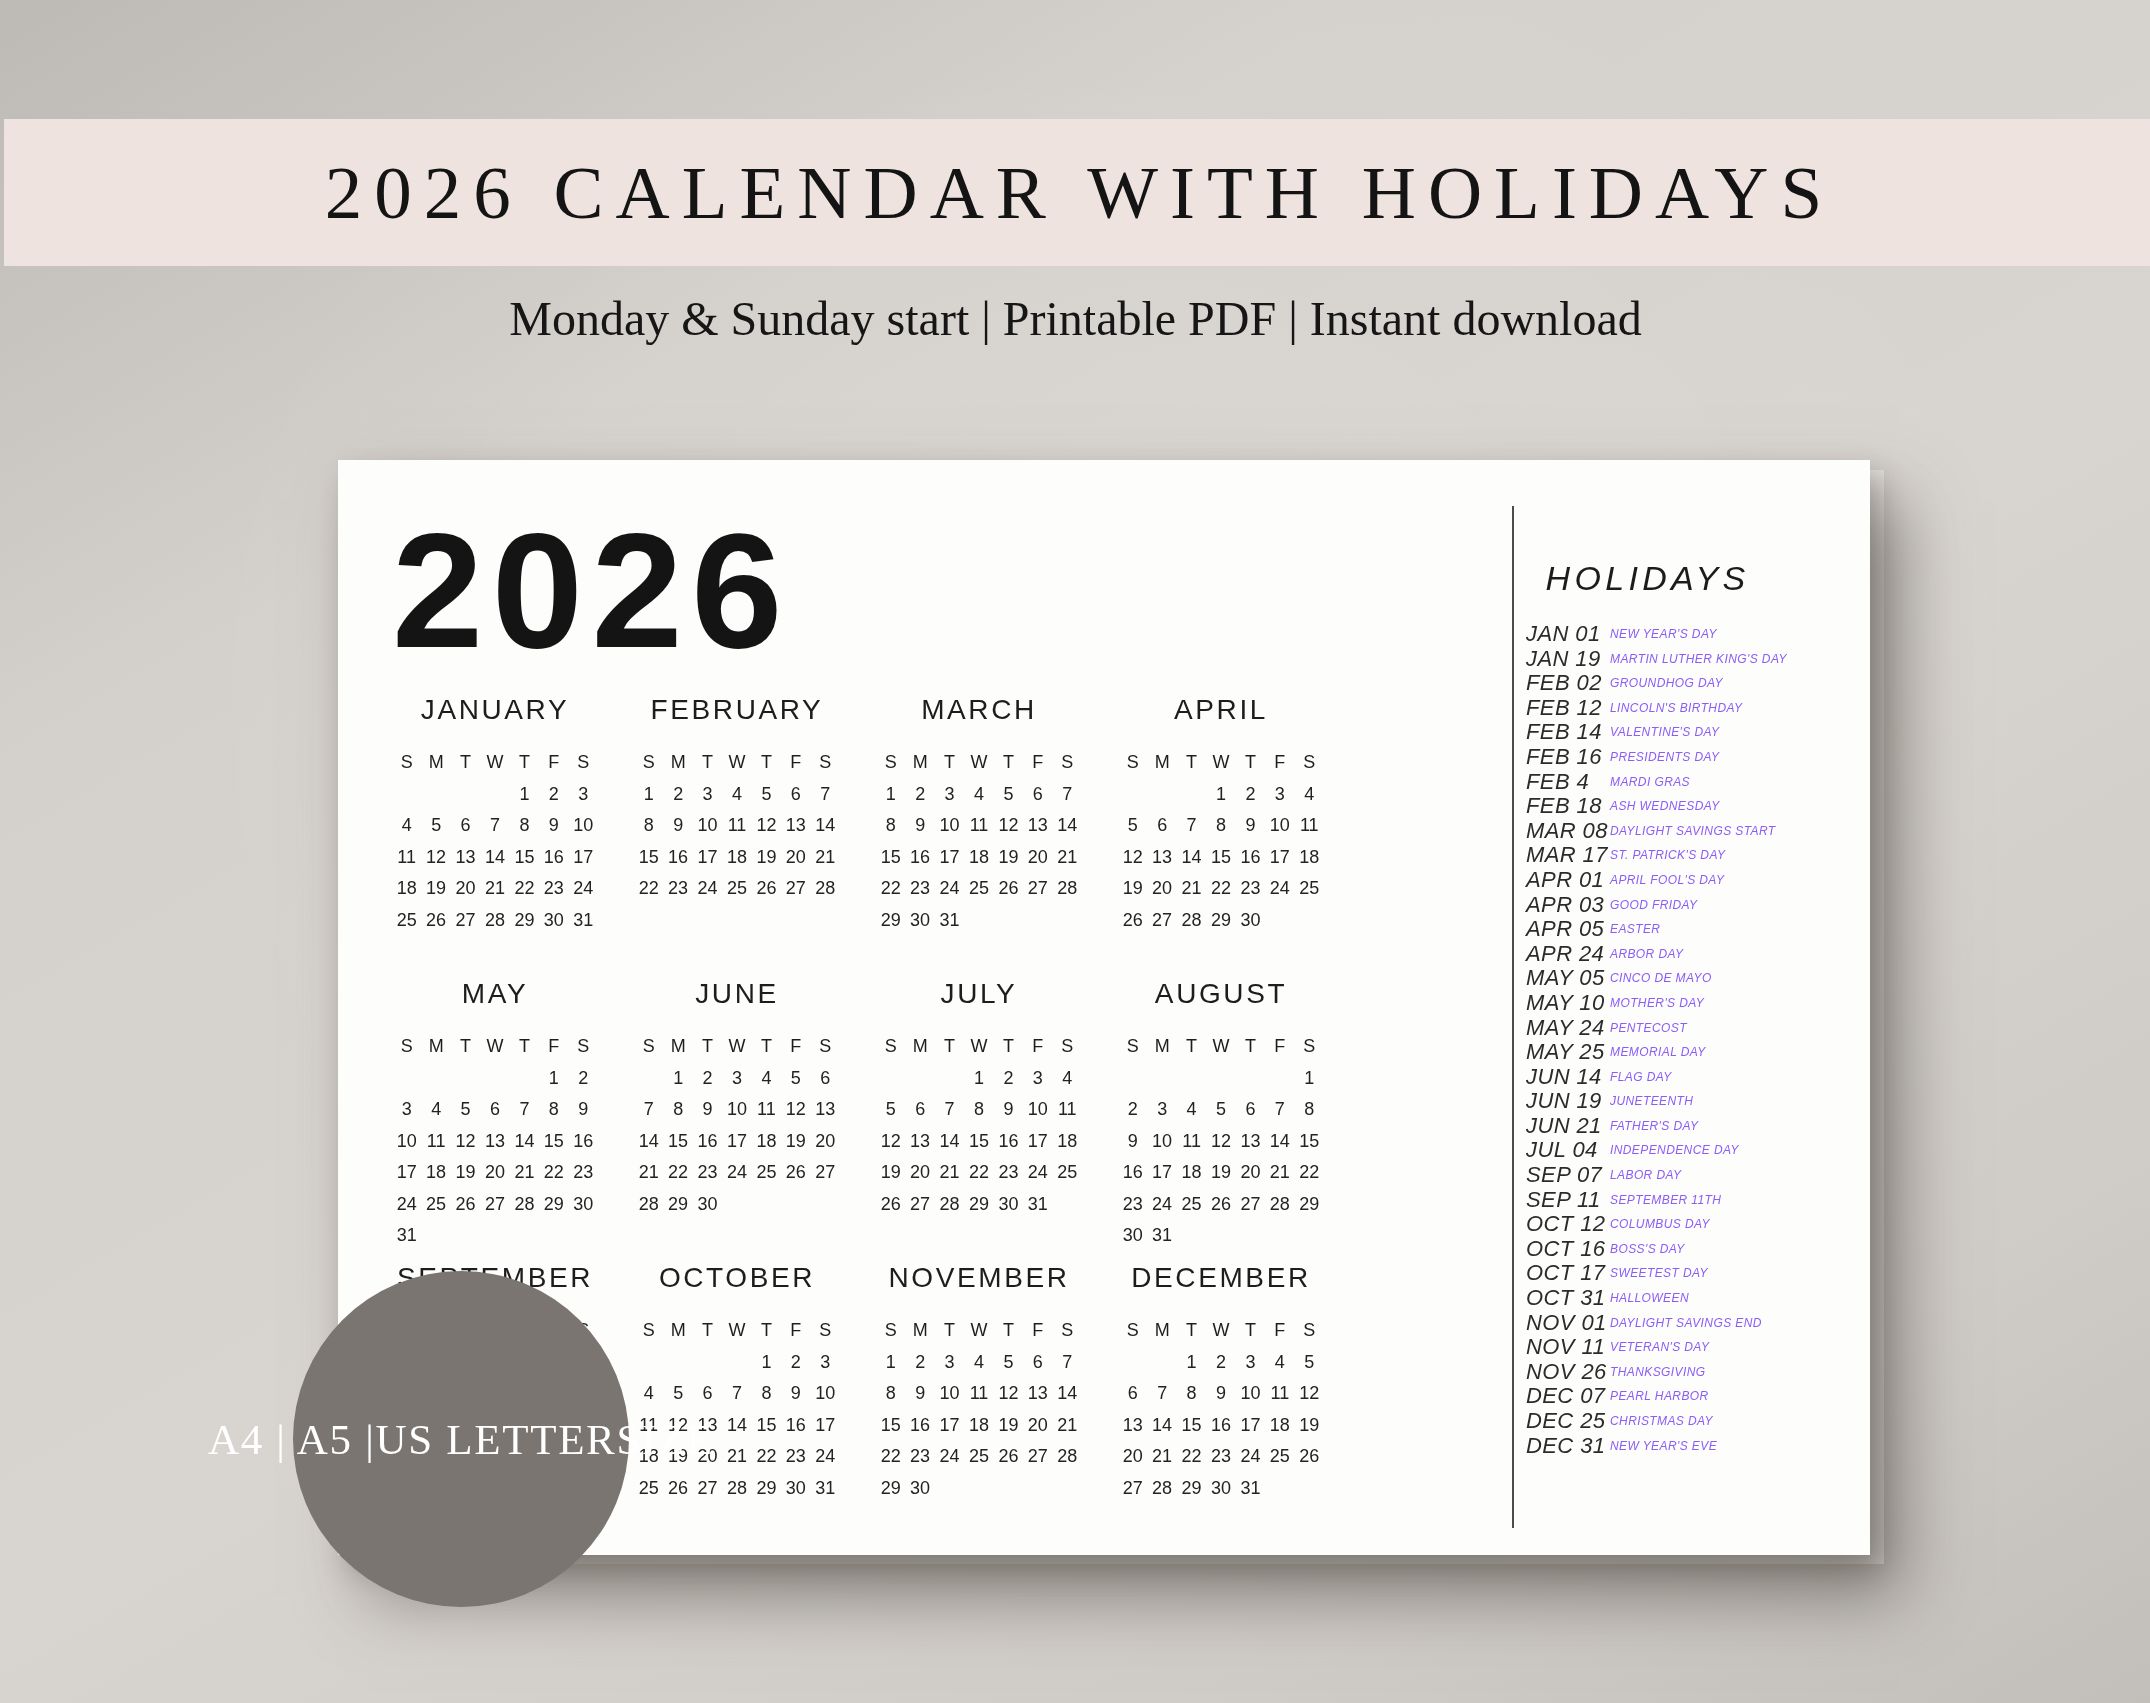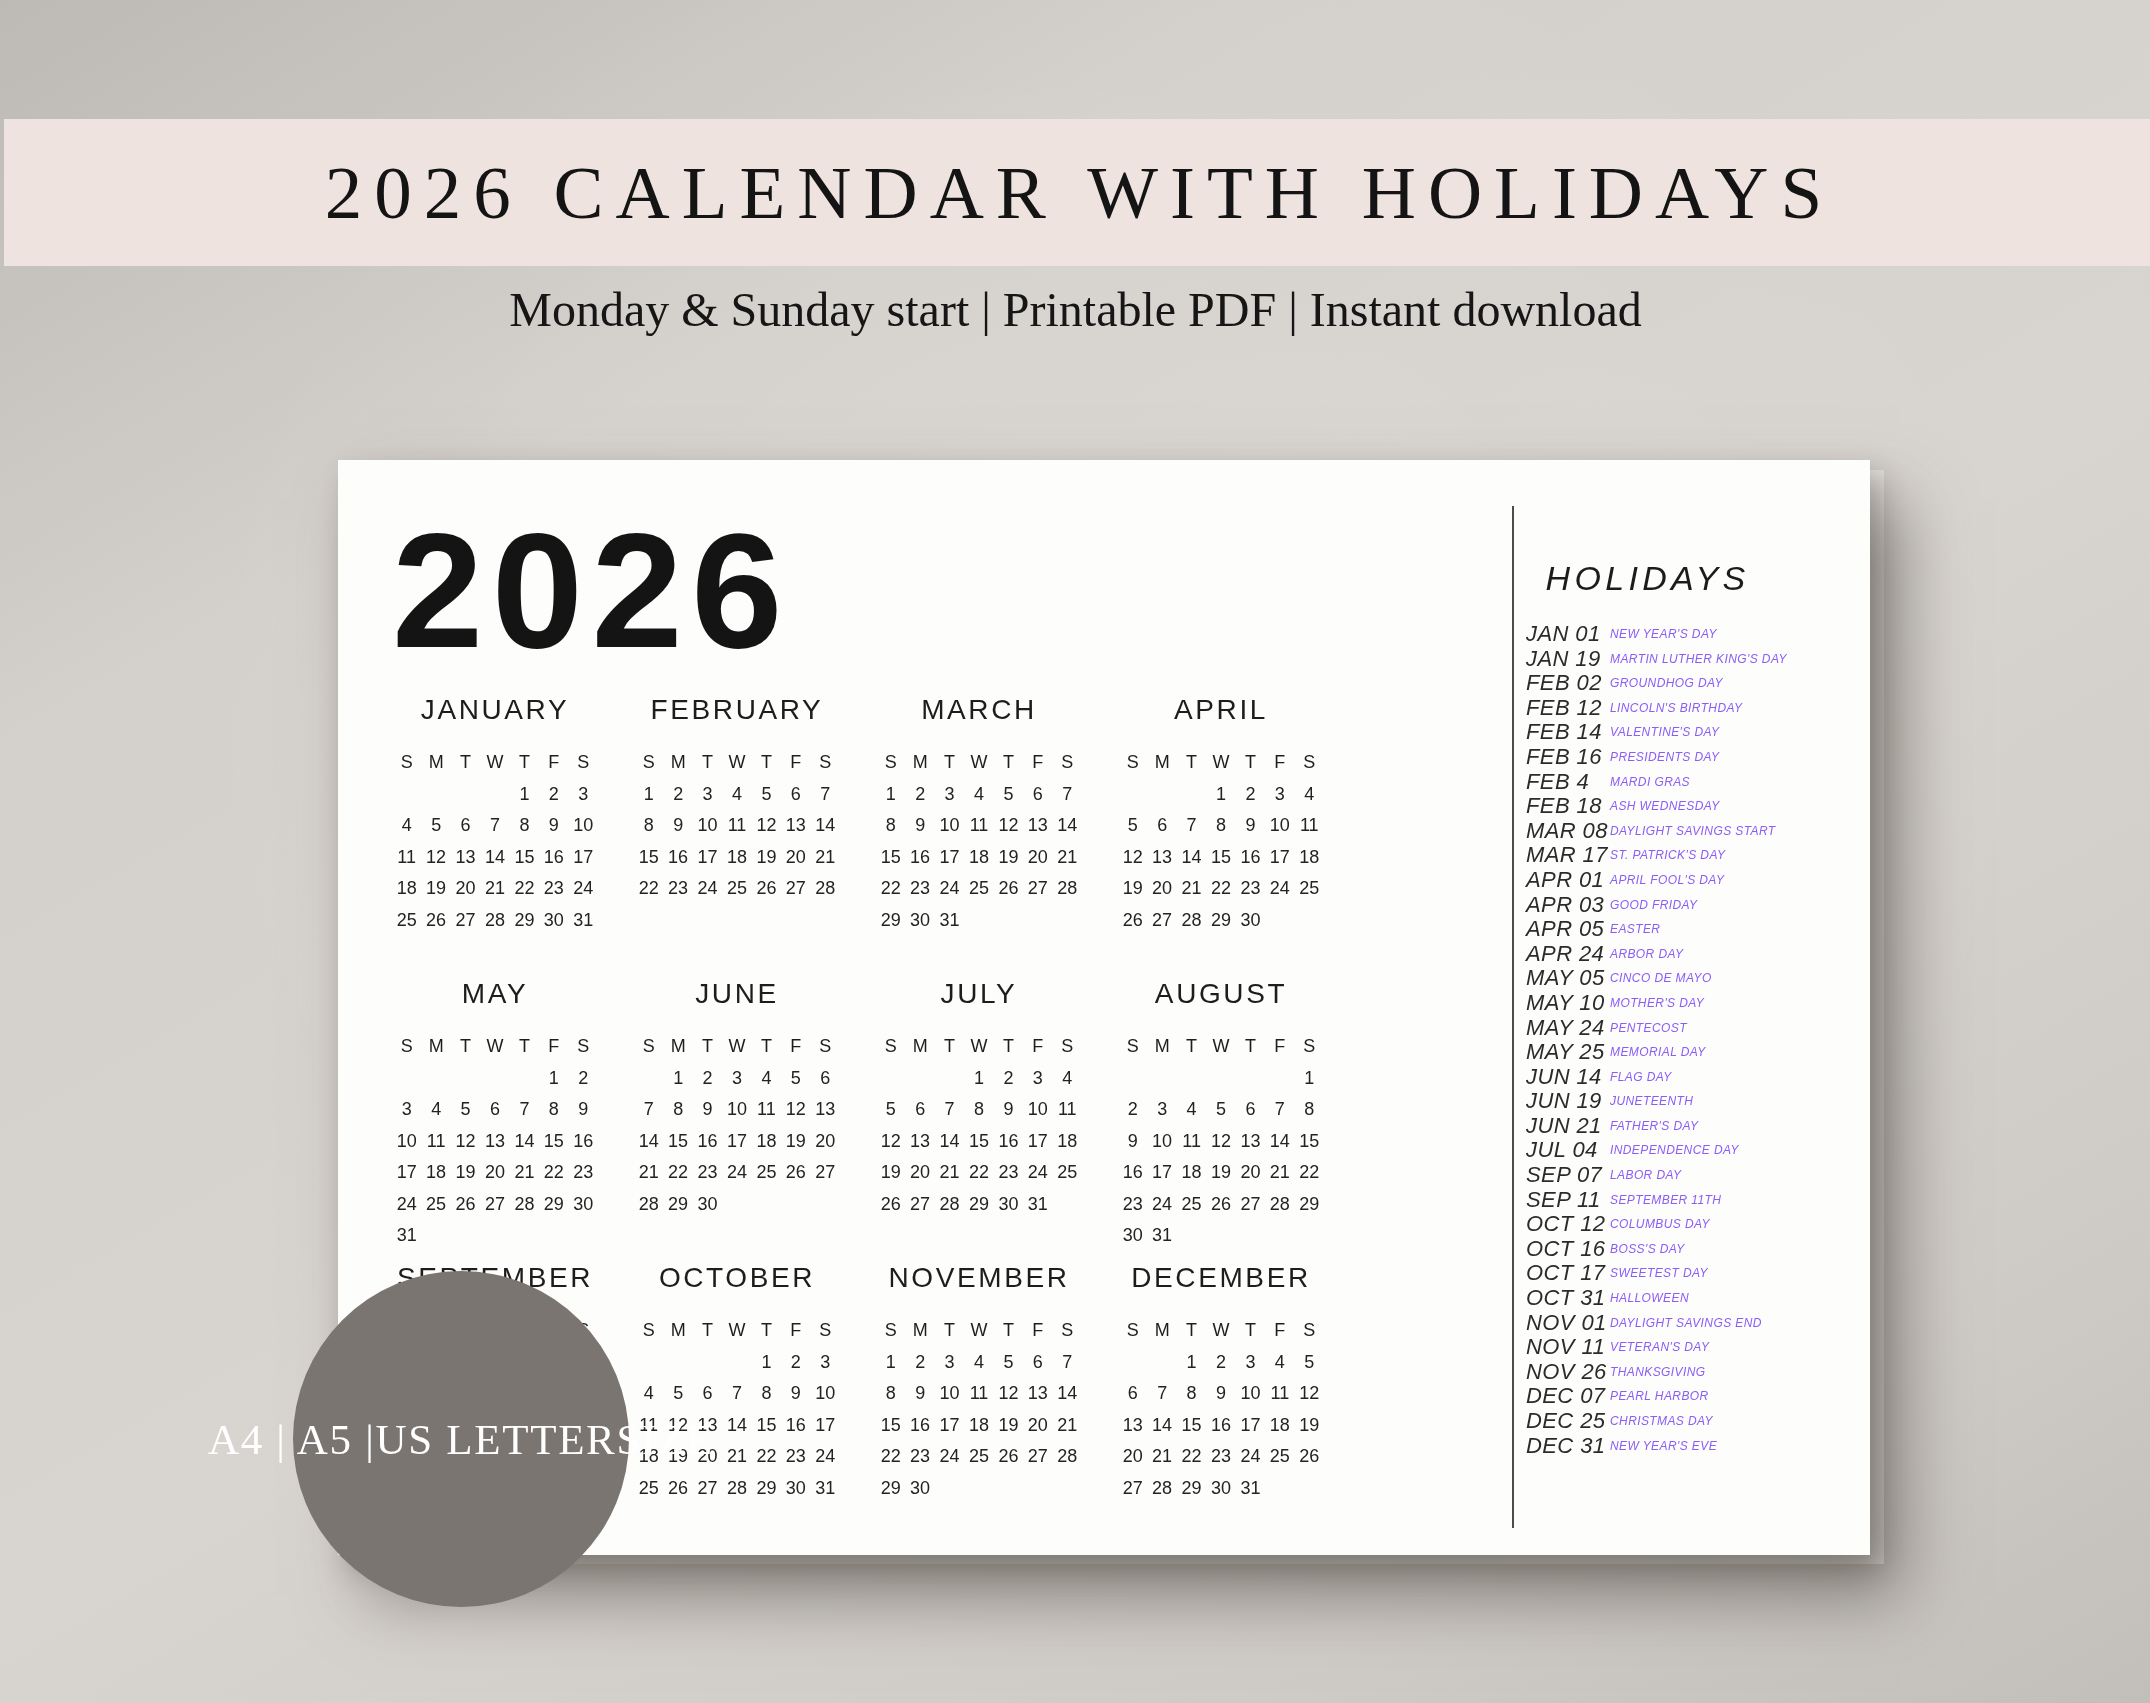--- a/index.html
+++ b/index.html
@@ -9,21 +9,21 @@
     background:
       radial-gradient(ellipse at 52% 42%, rgba(255,255,255,0.12), rgba(0,0,0,0) 62%),
       linear-gradient(150deg, #bdb9b4 0%, #d4d0cb 26%, #d8d4cf 55%, #cfcbc6 82%, #c2beb9 100%);
   }
 
   
   .banner { position:absolute; left:4px; top:119px; width:2151px; height:147px;
     display:flex; align-items:center; justify-content:center; }
   .banner-text { font-family:"Liberation Serif", serif; font-size:75px; color:#141414;
     letter-spacing:12px; white-space:nowrap; }
-  .subtitle { position:absolute; left:0; top:282px; width:2151px; text-align:center;
+  .subtitle { position:absolute; left:0; top:291px; width:2151px; text-align:center;
     font-family:"Liberation Serif", serif; font-size:48px; color:#161616; letter-spacing:0px; }
 
   
   .sheet-back { position:absolute; left:352px; top:470px; width:1532px; height:1094px;
     background:#ebe8e4; }
   .sheet { position:absolute; left:338px; top:460px; width:1532px; height:1095px;
     background:#fdfdfc;
     box-shadow: 31px 41px 64px rgba(72,67,61,0.55), 10.2px 13.6px 24px rgba(72,67,61,0.30); }
 
   .year { position:absolute; left:54px; top:49px; width:1066px; text-align:left;

